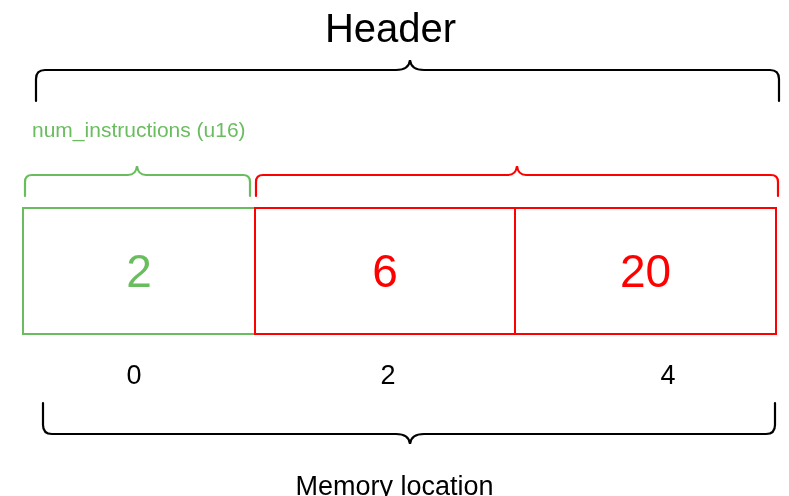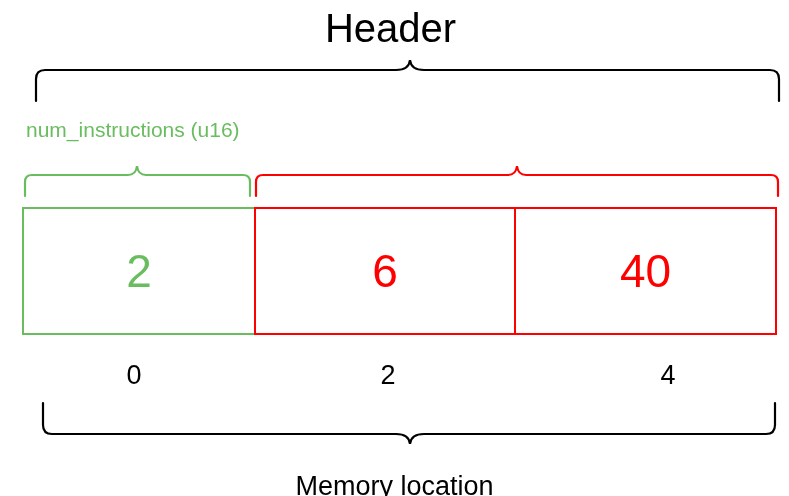--- a/index.html
+++ b/index.html
@@ -37,21 +37,21 @@
     height: 496px;
     pointer-events: none;
   }
 
   
   .seg-label {
     font-size: 21px;
     white-space: nowrap;
   }
   #label-num-instructions {
-    left: 26px;
+    left: 32px;
     top: 118px;
     color: #6abd5f;
   }
   #label-offsets {
     left: 345px;
     top: 118px;
     color: #ff0000;
   }
 
   
@@ -155,21 +155,21 @@
              Q 775,434 775,425
              L 775,403"></path>
   </svg>
 
   <div class="abs seg-label" id="label-num-instructions">num_instructions (u16)</div>
 
 
   <div class="abs" id="cells">
     <div class="cell cell-green">2</div>
     <div class="cell cell-red">6</div>
-    <div class="cell cell-red last">40</div>
+    <div class="cell cell-red last">20</div>
   </div>
 
   <div class="abs offset-num" id="offset-0">0</div>
   <div class="abs offset-num" id="offset-1">2</div>
   <div class="abs offset-num" id="offset-2">4</div>
 
   <div class="abs" id="memory-location-label">Memory location</div>
 
 </div>
 

